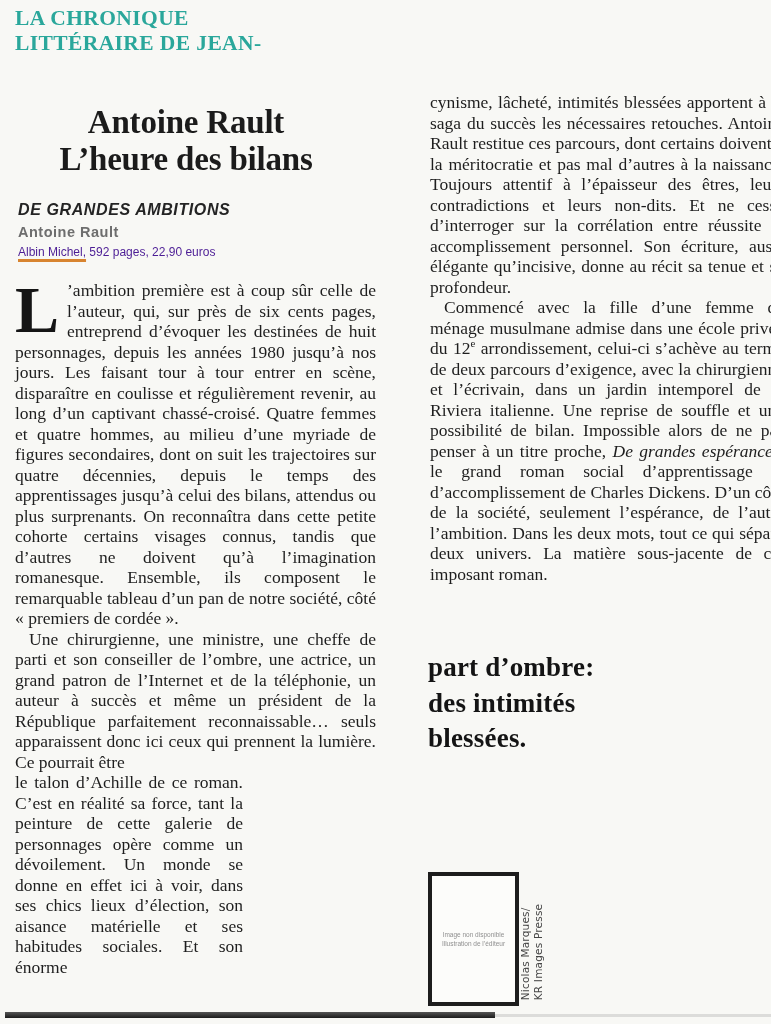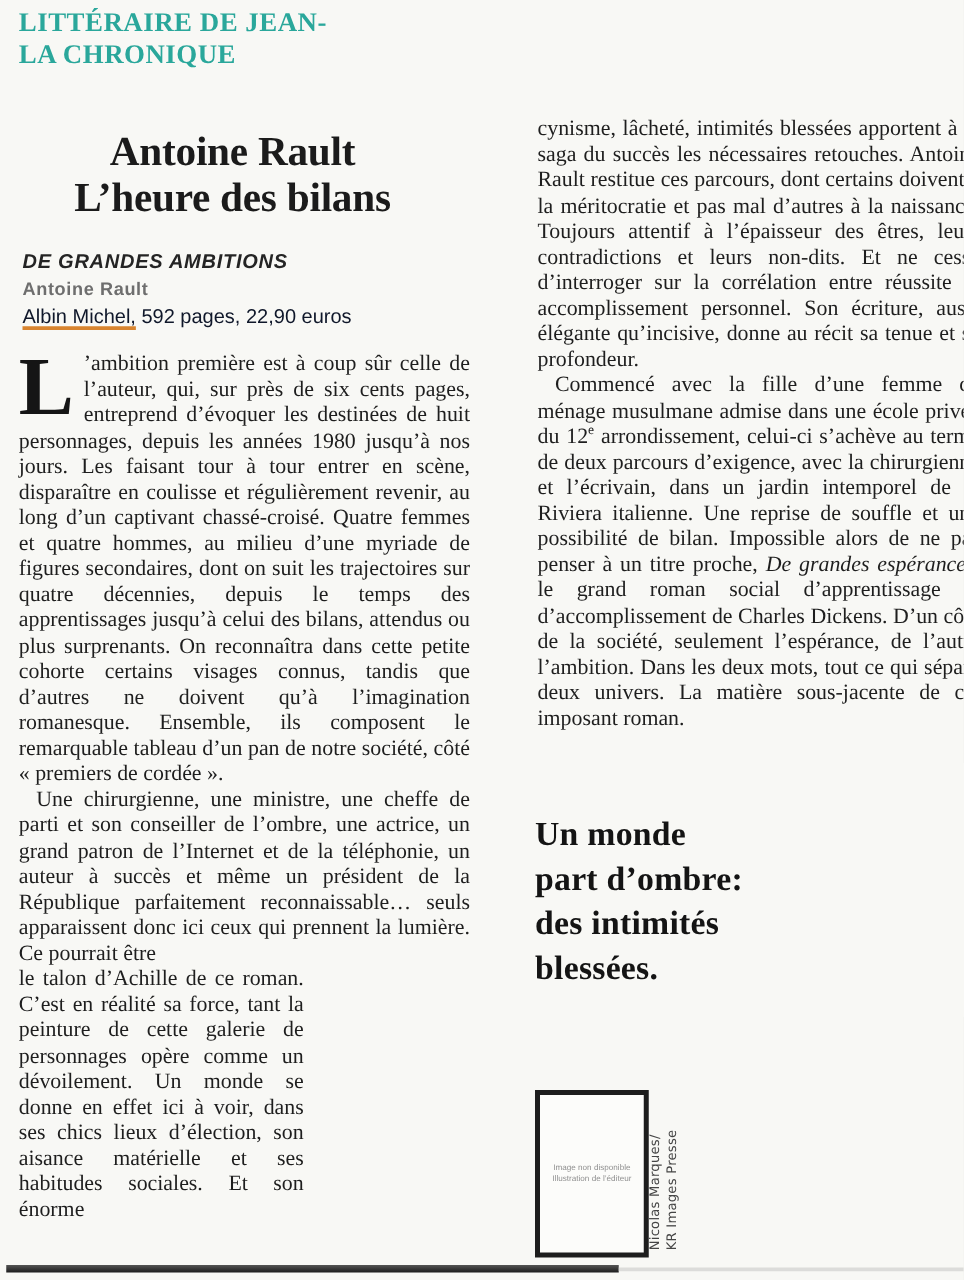--- a/index.html
+++ b/index.html
@@ -59,22 +59,22 @@
     color: #242424;
   }
   .bookinfo .bauthor {
     font-size: 14.5px;
     font-weight: 700;
     letter-spacing: 0.5px;
     color: #6e6e6e;
     margin-top: 5px;
   }
   .bookinfo .bpub {
-    font-size: 16px;
-    color: #0f172a;
+    font-size: 12px;
+    color: #4c1d95;
     margin-top: 5px;
   }
   .bookinfo .bpub .orange-underline {
     text-decoration: underline;
     text-decoration-color: #d8842f;
     text-decoration-thickness: 2.5px;
     text-underline-offset: 3px;
   }
 
   
@@ -180,22 +180,22 @@
     height: 3px;
     background: #dcdcda;
   }
 </style>
 </head>
 <body>
 
 <div class="page">
 
   <div class="kicker">
+    <div class="teal">LA CHRONIQUE</div>
     <div class="teal">LITTÉRAIRE DE JEAN-</div>
-    <div class="teal">LA CHRONIQUE</div>
   </div>
 
   <h1 class="headline" style="margin:0;">
     <div>Antoine Rault</div>
     <div>L’heure des bilans</div>
   </h1>
 
   <div class="bookinfo">
     <div class="btitle">DE GRANDES AMBITIONS</div>
     <div class="bauthor">Antoine Rault</div>
@@ -207,21 +207,20 @@
     <p class="indent">Une chirurgienne, une ministre, une cheffe de parti et son conseiller de l’ombre, une actrice, un grand patron de l’Internet et de la téléphonie, un auteur à succès et même un président de la République parfaitement reconnaissable… seuls apparaissent donc ici ceux qui prennent la lumière. Ce pourrait être</p>
     <p class="narrow">le talon d’Achille de ce roman. C’est en réalité sa force, tant la peinture de cette galerie de personnages opère comme un dévoilement. Un monde se donne en effet ici à voir, dans ses chics lieux d’élection, son aisance matérielle et ses habitudes sociales. Et son énorme</p>
   </div>
 
   <div class="col-right body-text">
     <p>cynisme, lâcheté, intimités blessées apportent à la saga du succès les nécessaires retouches. Antoine Rault restitue ces parcours, dont certains doivent à la méritocratie et pas mal d’autres à la naissance. Toujours attentif à l’épaisseur des êtres, leurs contradictions et leurs non-dits. Et ne cesse d’interroger sur la corrélation entre réussite et accomplissement personnel. Son écriture, aussi élégante qu’incisive, donne au récit sa tenue et sa profondeur.</p>
     <p class="indent"><span>Commencé avec la fille d’une femme de ménage musulmane admise dans une école privée du 12</span><span class="sup-e">e</span><span> arrondissement, celui-ci s’achève au terme de deux parcours d’exigence, avec la chirurgienne et l’écrivain, dans un jardin intemporel de la Riviera italienne. Une reprise de souffle et une possibilité de bilan. Impossible alors de ne pas penser à un titre proche, </span><span class="italic-title">De grandes espérances</span><span>, le grand roman social d’apprentissage et d’accomplissement de Charles Dickens. D’un côté de la société, seulement l’espérance, de l’autre l’ambition. Dans les deux mots, tout ce qui sépare deux univers. La matière sous-jacente de cet imposant roman.</span></p>
   </div>
 
   <div class="pullquote">
-    <div>Un monde</div>
     <div>part d’ombre:</div>
     <div>des intimités</div>
     <div>blessées.</div>
   </div>
 
   <div class="cover">
     <div class="ph-line">Image non disponible</div>
     <div class="ph-line">Illustration de l’éditeur</div>
   </div>
 

